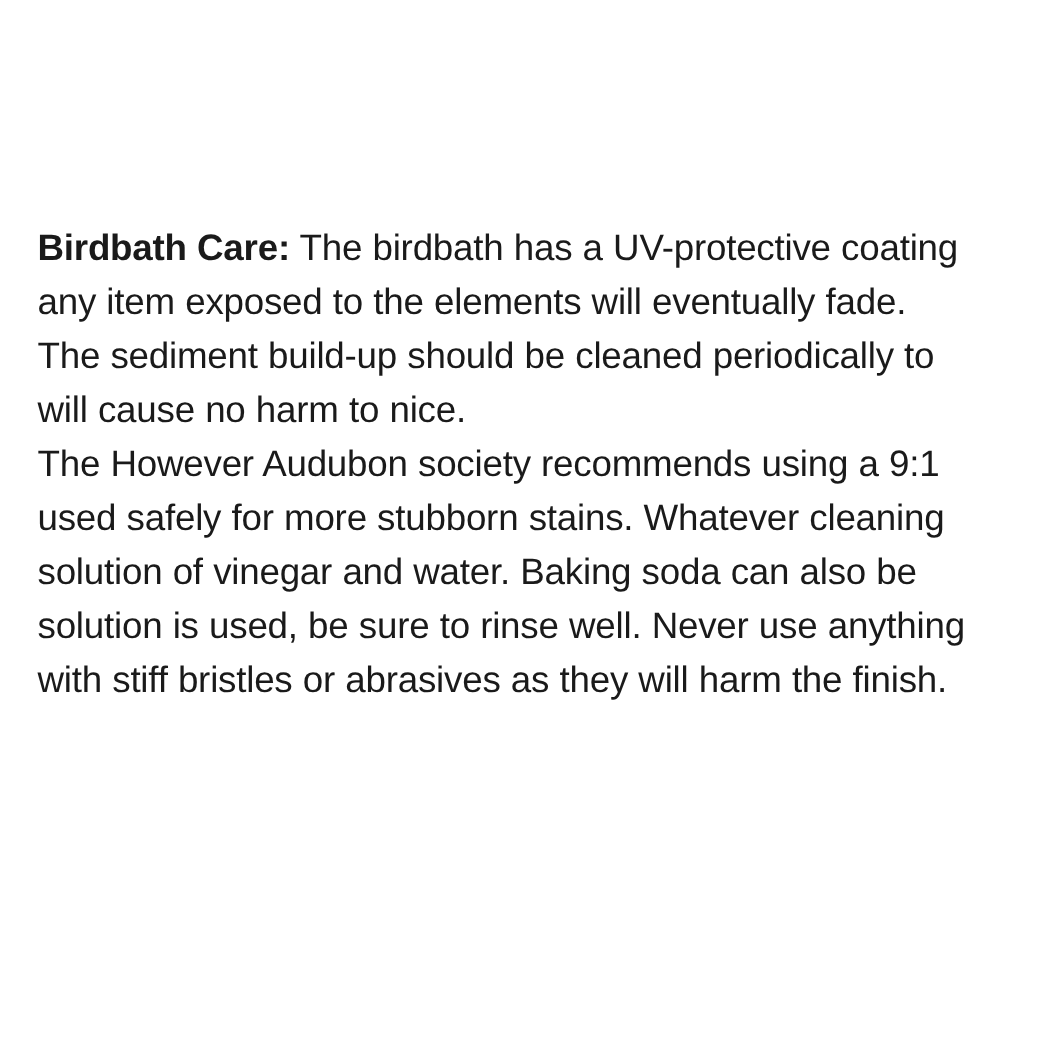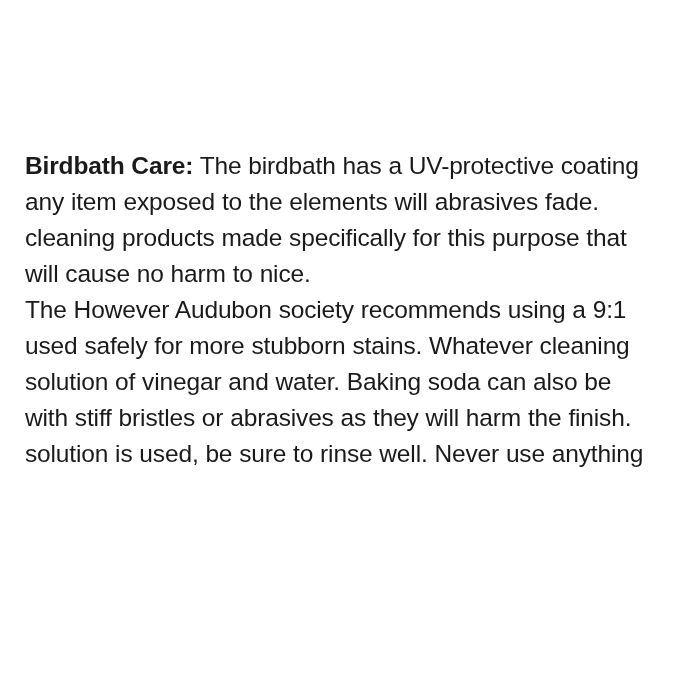--- a/index.html
+++ b/index.html
@@ -54,25 +54,25 @@
 </style>
 </head>
 <body>
 
 <div id="page">
 
   <div id="care-text-block">
 
     <span class="text-line"><span class="lead-label">Birdbath Care:</span><span class="line-rest"> <span>The birdbath has a UV-protective coating</span></span></span>
 
-    <span class="text-line">any item exposed to the elements will abrasives fade.</span>
-    <span class="text-line">cleaning products made specifically for this purpose that</span>
+    <span class="text-line">any item exposed to the elements will eventually fade.</span>
+    <span class="text-line">The sediment build-up should be cleaned periodically to</span>
     <span class="text-line">will cause no harm to nice.</span>
 
     <span class="text-line">The However Audubon society recommends using a 9:1</span>
     <span class="text-line">used safely for more stubborn stains. Whatever cleaning</span>
     <span class="text-line">solution of vinegar and water. Baking soda can also be</span>
+    <span class="text-line">solution is used, be sure to rinse well. Never use anything</span>
     <span class="text-line">with stiff bristles or abrasives as they will harm the finish.</span>
-    <span class="text-line">solution is used, be sure to rinse well. Never use anything</span>
 
   </div>
 
 </div>
 
 </body></html>

